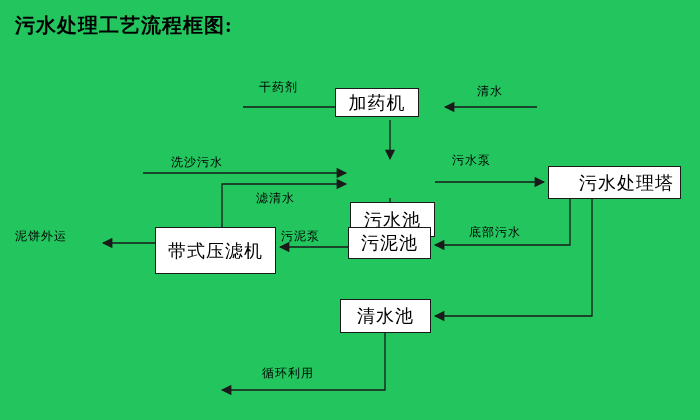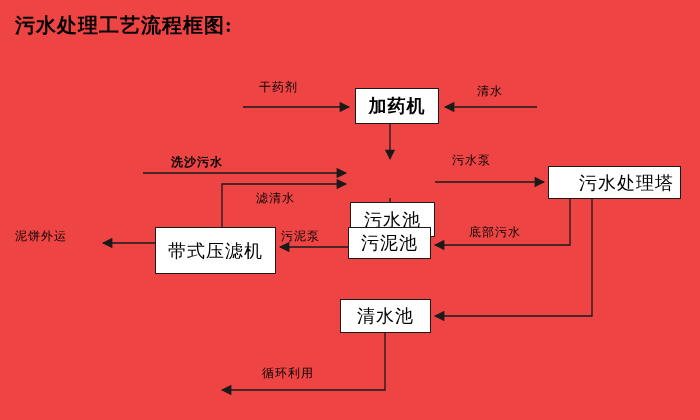--- a/index.html
+++ b/index.html
@@ -1,17 +1,17 @@
 <!DOCTYPE html>
 <html><head>
 <meta charset="utf-8">
 <style>
   html,body{margin:0;padding:0;background:#ffffff;}
   .canvas{
-    position:relative;width:700px;height:420px;background:#ef4444;overflow:hidden;
+    position:relative;width:700px;height:420px;background:#22c55e;overflow:hidden;
     font-family:"Liberation Serif","DejaVu Serif",serif;color:#000;
   }
   .title{
     position:absolute;left:15px;top:12px;font-size:20px;font-weight:bold;
     letter-spacing:1px;white-space:nowrap;
   }
   .edges-svg{position:absolute;left:0;top:0;width:700px;height:420px;}
   .node{
     position:absolute;box-sizing:border-box;border:1.5px solid #1a1a1a;background:#ffffff;
     display:flex;align-items:center;justify-content:center;
@@ -44,31 +44,31 @@
       <path marker-end="url(#arr)" d="M390,198 V223"></path>
       <path marker-end="url(#arr)" d="M570,199 V245 H435"></path>
       <path marker-end="url(#arr)" d="M348,247 H280"></path>
       <path marker-end="url(#arr)" d="M155,243 H103"></path>
       <path marker-end="url(#arr)" d="M592,199 V316 H435"></path>
       <path marker-end="url(#arr)" d="M385,333 V390 H222"></path>
     </g>
   </svg>
 
   <div>
-      <div class="node" style="left: 355px; top: 88px; width: 84px; height: 36px; font-weight: bold;">加药机</div>
+      <div class="node" style="left: 335px; top: 88px; width: 84px; height: 29px;">加药机</div>
       <div class="node" style="left: 350px; top: 163px; width: 85px; height: 35px; margin-top: 39px;">污水池</div>
       <div class="node" style="left: 548px; top: 166px; width: 133px; height: 33px; padding-left: 24px;">污水处理塔</div>
       <div class="node" style="left: 348px; top: 227px; width: 83px; height: 32px; text-align: center;">污泥池</div>
       <div class="node" style="left: 155px; top: 227px; width: 121px; height: 47px;">带式压滤机</div>
       <div class="node" style="left: 340px; top: 299px; width: 91px; height: 34px;">清水池</div>
     </div>
   <div>
       <div class="edge-label" style="left: 259px; top: 77px;">干药剂</div>
       <div class="edge-label" style="left: 477px; top: 81px;">清水</div>
-      <div class="edge-label" style="left: 171px; top: 152px; font-weight: bold;">洗沙污水</div>
+      <div class="edge-label" style="left: 171px; top: 152px;">洗沙污水</div>
       <div class="edge-label" style="left: 452px; top: 150px;">污水泵</div>
       <div class="edge-label" style="left: 256px; top: 188px;">滤清水</div>
       <div class="edge-label" style="left: 469px; top: 222px;">底部污水</div>
       <div class="edge-label" style="left: 281px; top: 226px;">污泥泵</div>
       <div class="edge-label" style="left: 15px; top: 226px;">泥饼外运</div>
       <div class="edge-label" style="left: 262px; top: 363px;">循环利用</div>
     </div>
 
 </div>
 

